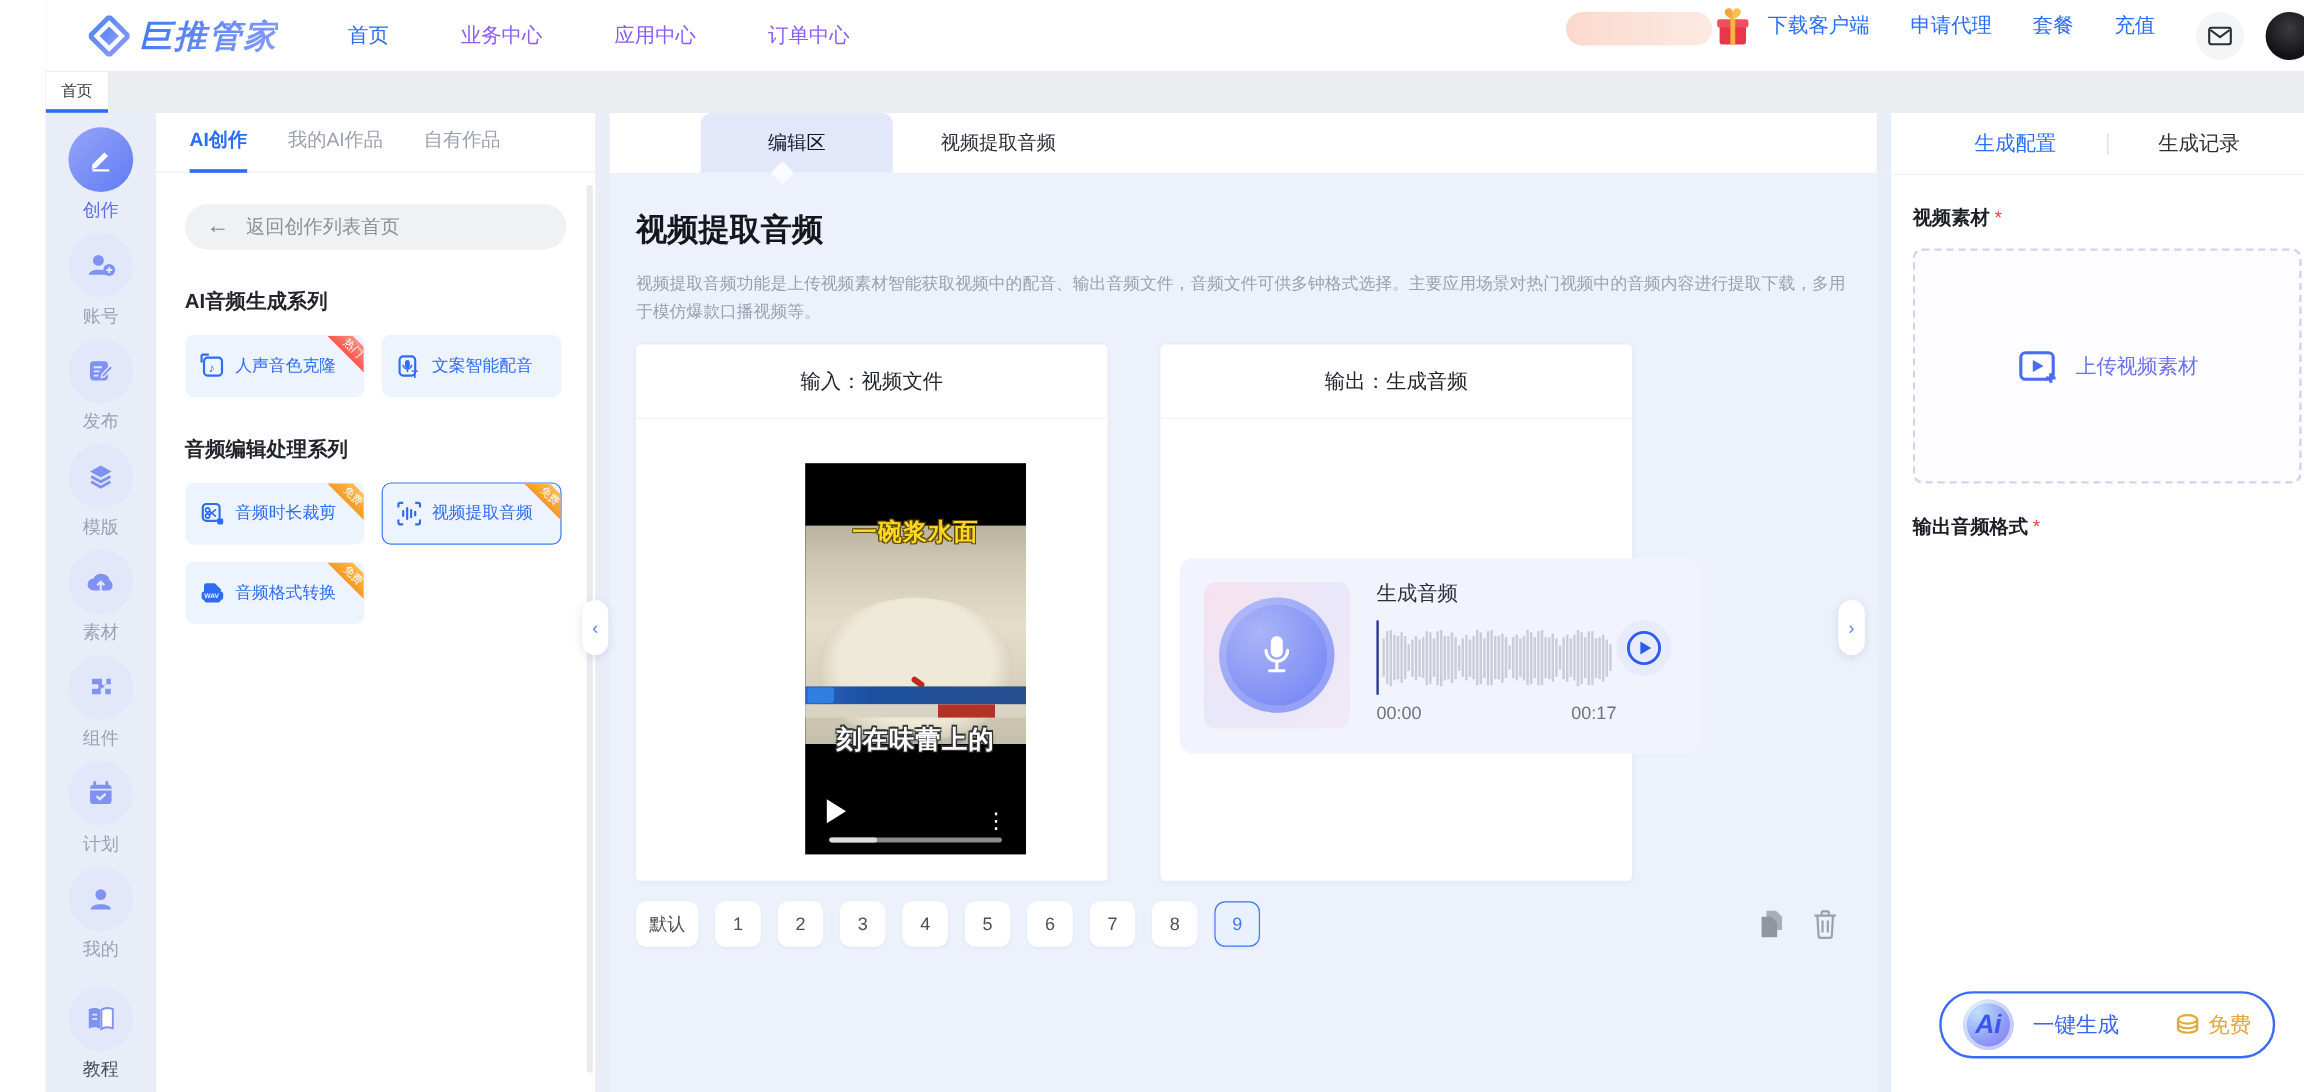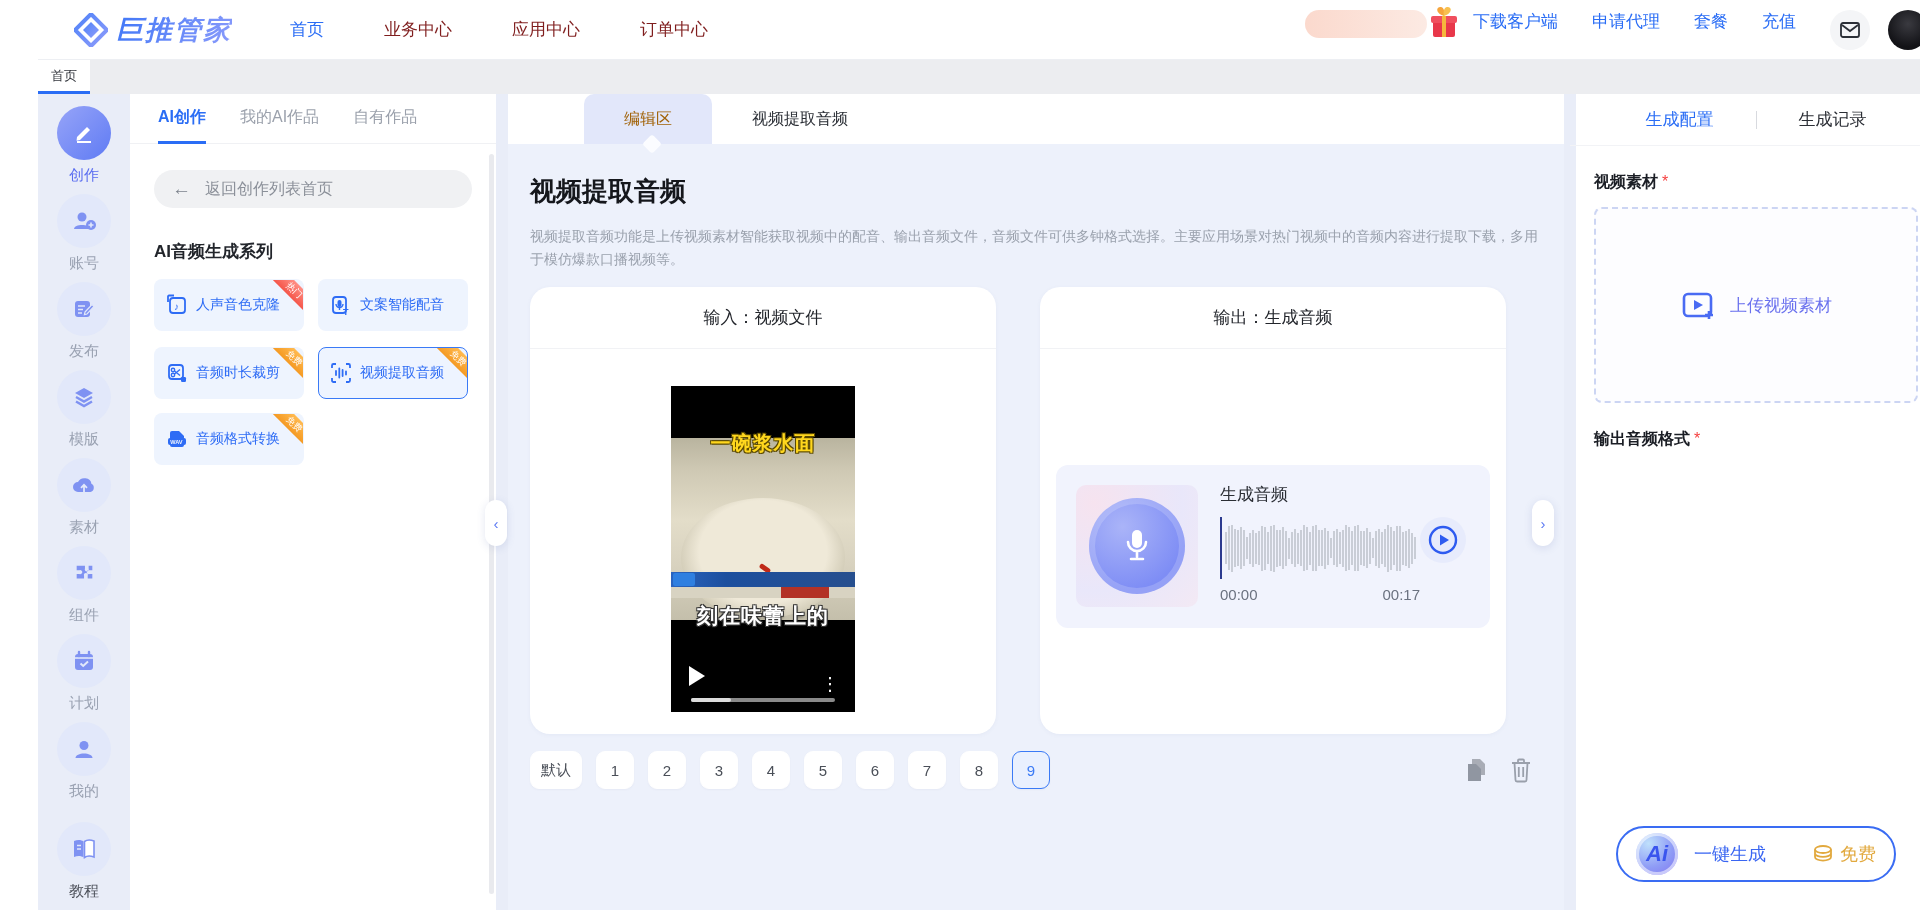--- a/index.html
+++ b/index.html
@@ -9,21 +9,21 @@
 
   
   .header { position:absolute; top:0; left:0; width:1920px; height:60px; background:#fff;
             border-bottom:1px solid #edeff3; display:flex; align-items:center; z-index:20; }
   .logo { display:flex; align-items:center; gap:8px; margin-left:36px; cursor:pointer; }
   .logo-mark { width:34px; height:34px; }
   .logo-text { font-size:27px; font-weight:bold; font-style:italic; letter-spacing:2px;
                background:linear-gradient(120deg,#3f77f7,#8b9bfb); -webkit-background-clip:text;
                background-clip:text; color:transparent; }
   .nav { display:flex; align-items:center; margin-left:58px; gap:60px; }
-  .nav-item { font-size:17px; color:#7f1d1d; cursor:pointer; }
+  .nav-item { font-size:17px; color:#8b5cf6; cursor:pointer; }
   .nav-item.active { color:#2a6df5; }
   .hdr-right { margin-left:auto; display:flex; align-items:flex-start; margin-right:30px; }
   .promo-pill { position:relative; width:122px; height:28px; border-radius:14px;
                 background:linear-gradient(90deg,#fbd9cd,#fceae3); margin-right:46px; }
   .gift { position:absolute; right:-38px; top:-6px; width:40px; height:40px; }
   .hdr-link { font-size:17px; color:#2a6df5; margin-right:34px; cursor:pointer; white-space:nowrap; }
   .mail-wrap { width:40px; height:40px; border-radius:50%; background:#f4f5f7; display:flex;
                align-items:center; justify-content:center; margin-right:18px; cursor:pointer; }
   .avatar { width:40px; height:40px; border-radius:50%; cursor:pointer;
             background:radial-gradient(circle at 50% 35%,#3a3a40,#121216 70%); }
@@ -69,38 +69,38 @@
   .lp-scroll { position:absolute; top:60px; right:2px; width:5px; height:740px; background:#e9eaee; border-radius:3px; }
 
   
   .handle { position:absolute; width:22px; height:46px; background:#fff; border-radius:12px;
             box-shadow:0 2px 8px rgba(70,90,160,.15); display:flex; align-items:center;
             justify-content:center; color:#5b79f3; font-size:15px; cursor:pointer; z-index:15; }
 
   
   .main { position:absolute; top:94px; left:470px; width:1056px; height:816px; background:#edf1fb; }
   .m-tabbar { position:relative; height:50px; background:#fff; display:flex; align-items:flex-end; }
-  .m-tab-active { margin-left:76px; width:128px; height:50px; background:#e2e7fa;
+  .m-tab-active { margin-left:76px; width:160px; height:50px; background:#e2e7fa;
                   border-radius:10px 10px 0 0; display:flex; align-items:center; justify-content:center;
-                  font-size:16px; color:#a16207; cursor:pointer; }
+                  font-size:16px; color:#0f172a; cursor:pointer; }
   .m-tab { margin-left:40px; height:50px; display:flex; align-items:center; font-size:16px;
            color:#2b2f36; cursor:pointer; }
   .tab-tail { position:absolute; left:137px; top:43px; width:14px; height:14px; background:#fbfcff;
               transform:rotate(45deg); border-radius:3px; }
   .m-content { padding:30px 22px 0 22px; }
   .m-title { font-size:26px; font-weight:bold; color:#15171c; }
   .m-desc { margin-top:16px; width:1010px; font-size:14px; line-height:1.65; color:#9aa1ad; }
   .show-row { margin-top:24px; display:flex; align-items:center; }
   .show-title { font-size:20px; color:#8886f2; }
   .refresh { margin-left:auto; display:flex; align-items:center; gap:6px; color:#8f92c4;
              font-size:15px; cursor:pointer; }
   .refresh .sw { color:#8a8ff0; font-size:17px; }
 
   .cards { margin-top:16px; display:flex; gap:44px; }
-  .card { width:466px; height:447px; background:#fff; border-radius:20px;
+  .card { width:393px; height:447px; background:#fff; border-radius:4px;
           box-shadow:0 1px 4px rgba(80,100,160,.06); }
   .card-h { height:62px; display:flex; align-items:center; justify-content:center; font-size:17px;
             color:#22252b; border-bottom:1px solid #f1f2f5; }
   .card-b { position:relative; height:384px; }
 
   
   .video { position:absolute; left:141px; top:37px; width:184px; height:326px; background:#000;
            overflow:hidden; cursor:pointer; }
   .v-photo { position:absolute; top:52px; left:0; right:0; height:182px;
              background:linear-gradient(180deg,#b9b49f 0%,#cfc9b4 18%,#e3ddc9 45%,#d8d2bf 70%,#c4bfab 100%); }
@@ -369,20 +369,21 @@
                 <rect x="3" y="3" width="13" height="16" rx="3" fill="none" stroke="currentColor" stroke-width="1.8"></rect>
                 <rect x="7.5" y="6" width="4" height="7" rx="2" fill="currentColor"></rect>
                 <path d="M6 10 a3.5 3.5 0 0 0 7 0 M9.5 13.5 V16" stroke="currentColor" stroke-width="1.4" fill="none"></path>
                 <text x="13" y="21" font-size="9" fill="currentColor" font-weight="bold">T</text>
               </svg>
             </span>
           <span>文案智能配音</span>
         </div>
       </div>
 
+      <div class="sec-title">音频编辑处理系列</div>
       <div class="tool-grid">
         <div class="tool">
           <span class="t-ico">
               <svg width="22" height="22" viewBox="0 0 22 22">
                 <rect x="3" y="3" width="14" height="14" rx="3" fill="none" stroke="currentColor" stroke-width="1.8"></rect>
                 <circle cx="7" cy="8" r="1.7" fill="none" stroke="currentColor" stroke-width="1.4"></circle>
                 <circle cx="7" cy="13" r="1.7" fill="none" stroke="currentColor" stroke-width="1.4"></circle>
                 <path d="M8.5 9 L14 13.5 M8.5 12 L14 7.5" stroke="currentColor" stroke-width="1.4"></path>
                 <rect x="15" y="15" width="5" height="5" rx="1.2" fill="currentColor"></rect>
               </svg>

